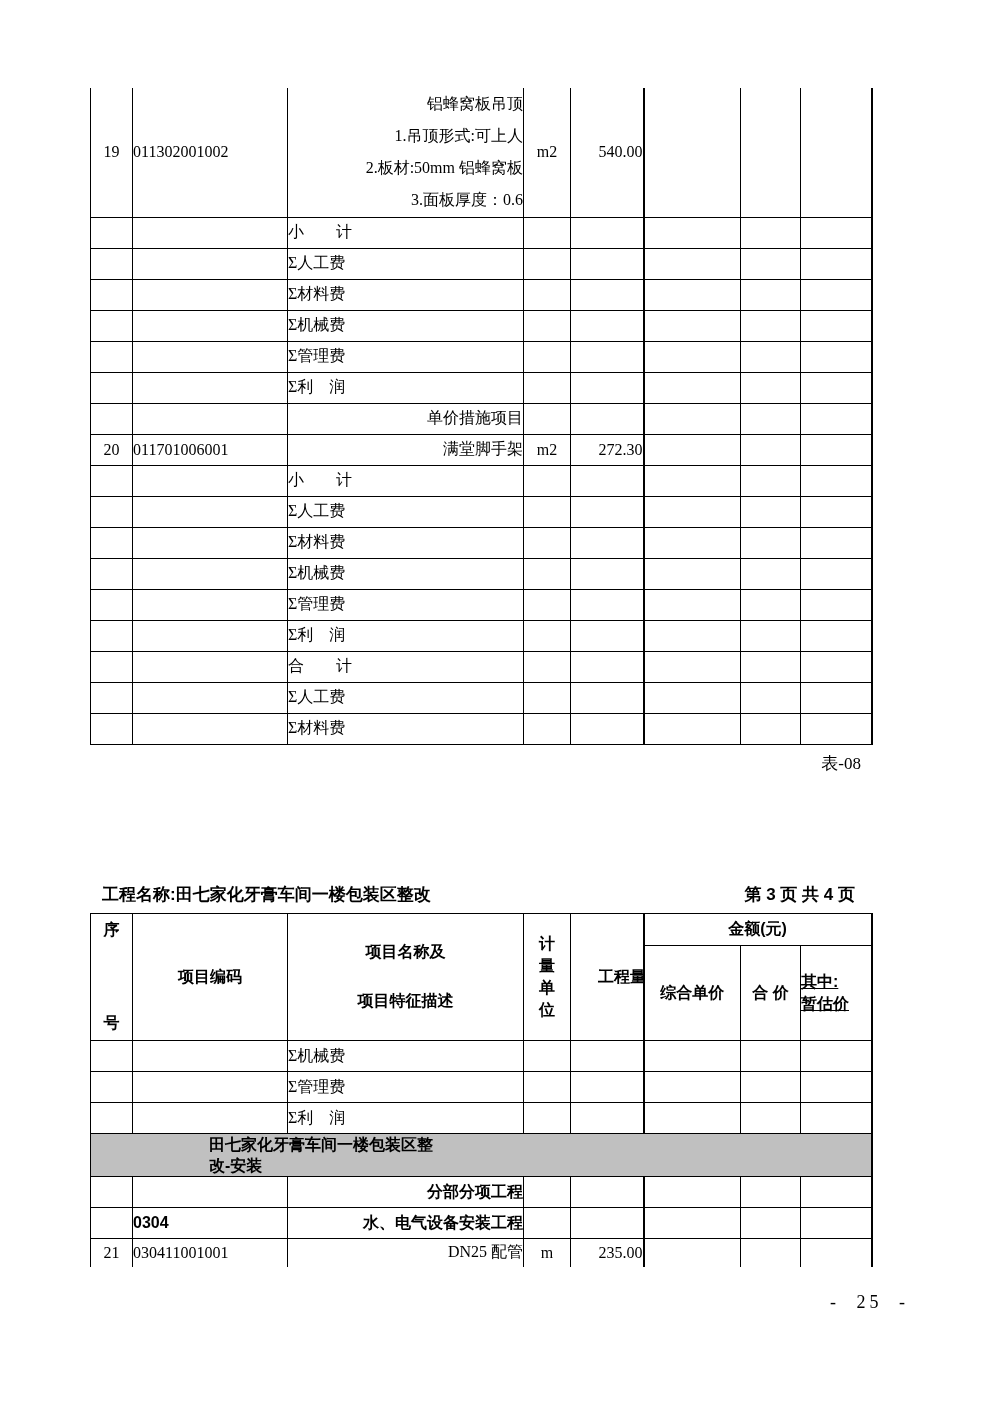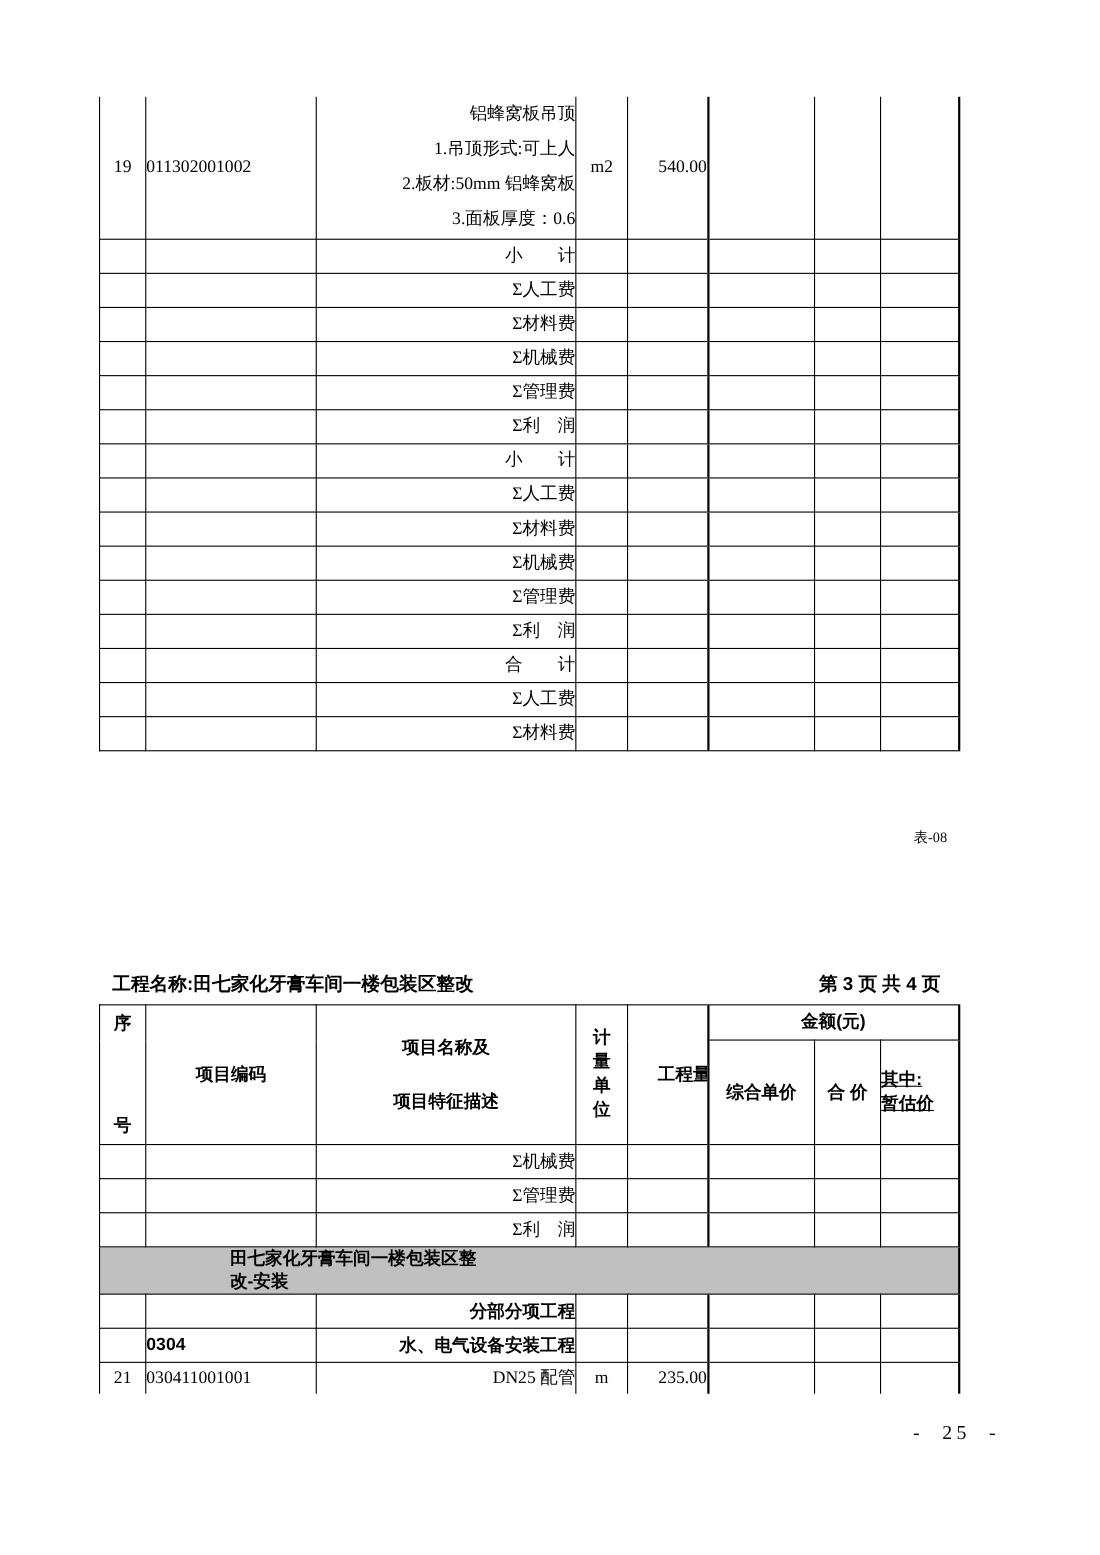--- a/index.html
+++ b/index.html
@@ -36,21 +36,21 @@
   tr.r      { height:31px; }
   tr.tall   { height:129px; }
   tr.gray   { height:43px; }
   tr.h1     { height:32px; }
   tr.h2     { height:95px; }
   tr.cut    { height:28px; }
 
   td.seq  { text-align:center; }
   td.code { text-align:left; padding-left:12px; }
   td.name { text-align:right; padding-left:10px; }
-  td.name.c { text-align:right; padding-left:0;margin-top:21px; }
+  td.name.c { text-align:left; padding-left:0;margin-top:21px; }
   td.unit { text-align:center; }
   td.qty  { text-align:right; padding-right:6px;margin-left:28px; }
   td.name div { line-height:32px; }
 
   
   table.grid td.qty { border-right-width:2px; }
   table.grid tr > td:last-child { border-right-width:2px; }
   tr.h1 td:nth-child(5) { border-right-width:2px;padding-left:27px; }
 
   .b, .hcell, .grayText {
@@ -69,21 +69,21 @@
   }
   td.est-h { vertical-align:top; text-align:left; padding:6px 0 0 8px; line-height:22px;text-decoration:underline; }
 
   tr.gray td { background:#c0c0c0; }
   .grayText { padding-left:118px; line-height:21px; text-align:left; white-space:nowrap; }
 
   
   .form-tag {
     position:absolute; left:90px; width:781px; top:752px;
     text-align:right; padding-right:10px; box-sizing:border-box;
-    font-size:13px;
+    font-size:17px;
   }
   .doc-title {
     position:absolute; left:90px; width:781px; top:802px; margin:0;
     text-align:center;
     font-family:"Liberation Sans","DejaVu Sans",sans-serif;
     font-weight:bold; font-size:30px; letter-spacing:3px;
   }
   .meta-row {
     position:absolute; left:90px; width:781px; top:883px;
     display:flex; justify-content:space-between; align-items:center;
@@ -178,20 +178,40 @@
           <td class="empty"></td>
           <td class="empty"></td>
           <td class="empty"></td>
         </tr>
         <tr class="r">
           <td class="seq"></td>
           <td class="code"></td>
           <td class="name c">Σ利　润</td>
           <td class="unit"></td>
           <td class="qty"></td>
+          <td class="empty"></td>
+          <td class="empty"></td>
+          <td class="empty"></td>
+        </tr>
+        <tr class="r">
+          <td class="seq"></td>
+          <td class="code"></td>
+          <td class="name">单价措施项目</td>
+          <td class="unit"></td>
+          <td class="qty"></td>
+          <td class="empty"></td>
+          <td class="empty"></td>
+          <td class="empty"></td>
+        </tr>
+        <tr class="r">
+          <td class="seq">20</td>
+          <td class="code">011701006001</td>
+          <td class="name">满堂脚手架</td>
+          <td class="unit">m2</td>
+          <td class="qty">272.30</td>
           <td class="empty"></td>
           <td class="empty"></td>
           <td class="empty"></td>
         </tr>
         <tr class="r">
           <td class="seq"></td>
           <td class="code"></td>
           <td class="name c">小　　计</td>
           <td class="unit"></td>
           <td class="qty"></td>

